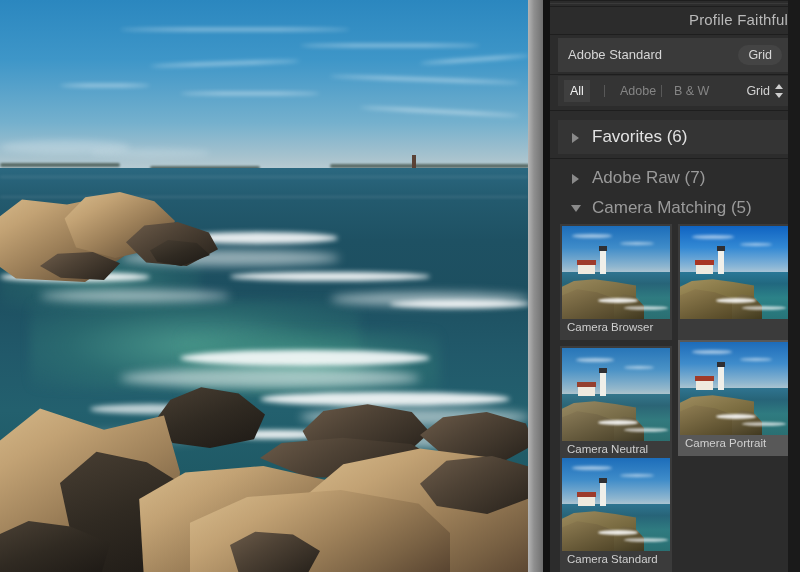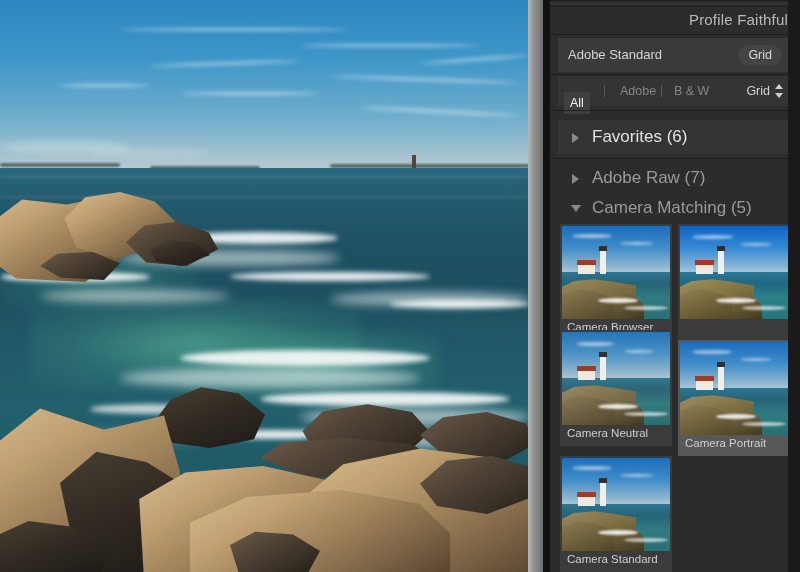--- a/index.html
+++ b/index.html
@@ -124,21 +124,21 @@
 
   
   #filter-row {
     position: absolute; left: 8px; top: 76px; width: 234px; height: 30px;
     background: #343434;
   }
   .filter-tab {
     position: absolute; top: 4px; height: 22px; line-height: 22px;
     font-size: 12.5px; padding: 0 6px; cursor: pointer;
   }
-  .filter-tab.active { color: #f2f2f2; background: #3f3f3f; margin-top: 12px; }
+  .filter-tab.active { color: #f2f2f2; background: #3f3f3f; }
   .filter-tab.idle { color: #858585; }
   .tabsep {
     position: absolute; top: 9px; width: 1px; height: 12px; background: #585858;
   }
   #view-mode {
     position: absolute; right: 22px; top: 4px; height: 22px; line-height: 22px;
     color: #d2d2d2; font-size: 12.5px; cursor: pointer;
   }
   #view-stepper {
     position: absolute; right: 8px; top: 8px; width: 9px; height: 14px; cursor: pointer;
@@ -355,21 +355,21 @@
           <div class="t-cliff" style="left:52px;top:66px;width:30px;height:27px;background:linear-gradient(160deg,#83734a,#423a1e);clip-path:polygon(0 36%,30% 8%,70% 16%,100% 52%,100% 100%,0 100%);"></div>
           <div class="t-foam" style="left:36px;top:72px;width:40px;height:5px;"></div>
           <div class="t-foam" style="left:62px;top:80px;width:44px;height:4px;opacity:.75;"></div>
           <div class="t-lh-body" style="left:38px;top:24px;width:6px;height:24px;"></div>
           <div class="t-lh-top" style="left:37px;top:20px;width:8px;height:5px;"></div>
           <div class="t-house" style="left:16px;top:38px;width:17px;height:10px;"></div>
           <div class="t-roof" style="left:15px;top:34px;width:19px;height:5px;background:#a83524;"></div>
         </div>
       </div>
 
-      <div class="thumb" style="left:10px;top:108px;">
+      <div class="thumb" style="left:10px;top:124px;">
         <div class="thumb-img">
           <div class="t-sky" style="background:linear-gradient(to bottom,#2775b8 0%,#4a92c6 45%,#93b7cb 85%,#b6c8ce 100%);"></div>
           <div class="t-cloud" style="left:14px;top:10px;width:38px;height:4px;"></div>
           <div class="t-cloud" style="left:62px;top:18px;width:30px;height:3px;"></div>
           <div class="t-sea" style="background:linear-gradient(to bottom,#35768c 0%,#2b6576 25%,#327a7e 55%,#2c6f70 100%);"></div>
           <div class="t-cliff" style="left:0;top:52px;width:74px;height:22px;background:linear-gradient(160deg,#9a8b64,#6c613e);clip-path:polygon(0 40%,16% 14%,44% 6%,72% 18%,100% 34%,100% 100%,0 100%);"></div>
           <div class="t-cliff" style="left:0;top:62px;width:58px;height:31px;background:linear-gradient(160deg,#8b7c58,#4e452c);clip-path:polygon(0 24%,26% 4%,60% 14%,100% 40%,100% 100%,0 100%);"></div>
           <div class="t-cliff" style="left:52px;top:66px;width:30px;height:27px;background:linear-gradient(160deg,#7c6f4e,#403a24);clip-path:polygon(0 36%,30% 8%,70% 16%,100% 52%,100% 100%,0 100%);"></div>
           <div class="t-foam" style="left:36px;top:72px;width:40px;height:5px;"></div>
           <div class="t-foam" style="left:62px;top:80px;width:44px;height:4px;opacity:.75;"></div>

